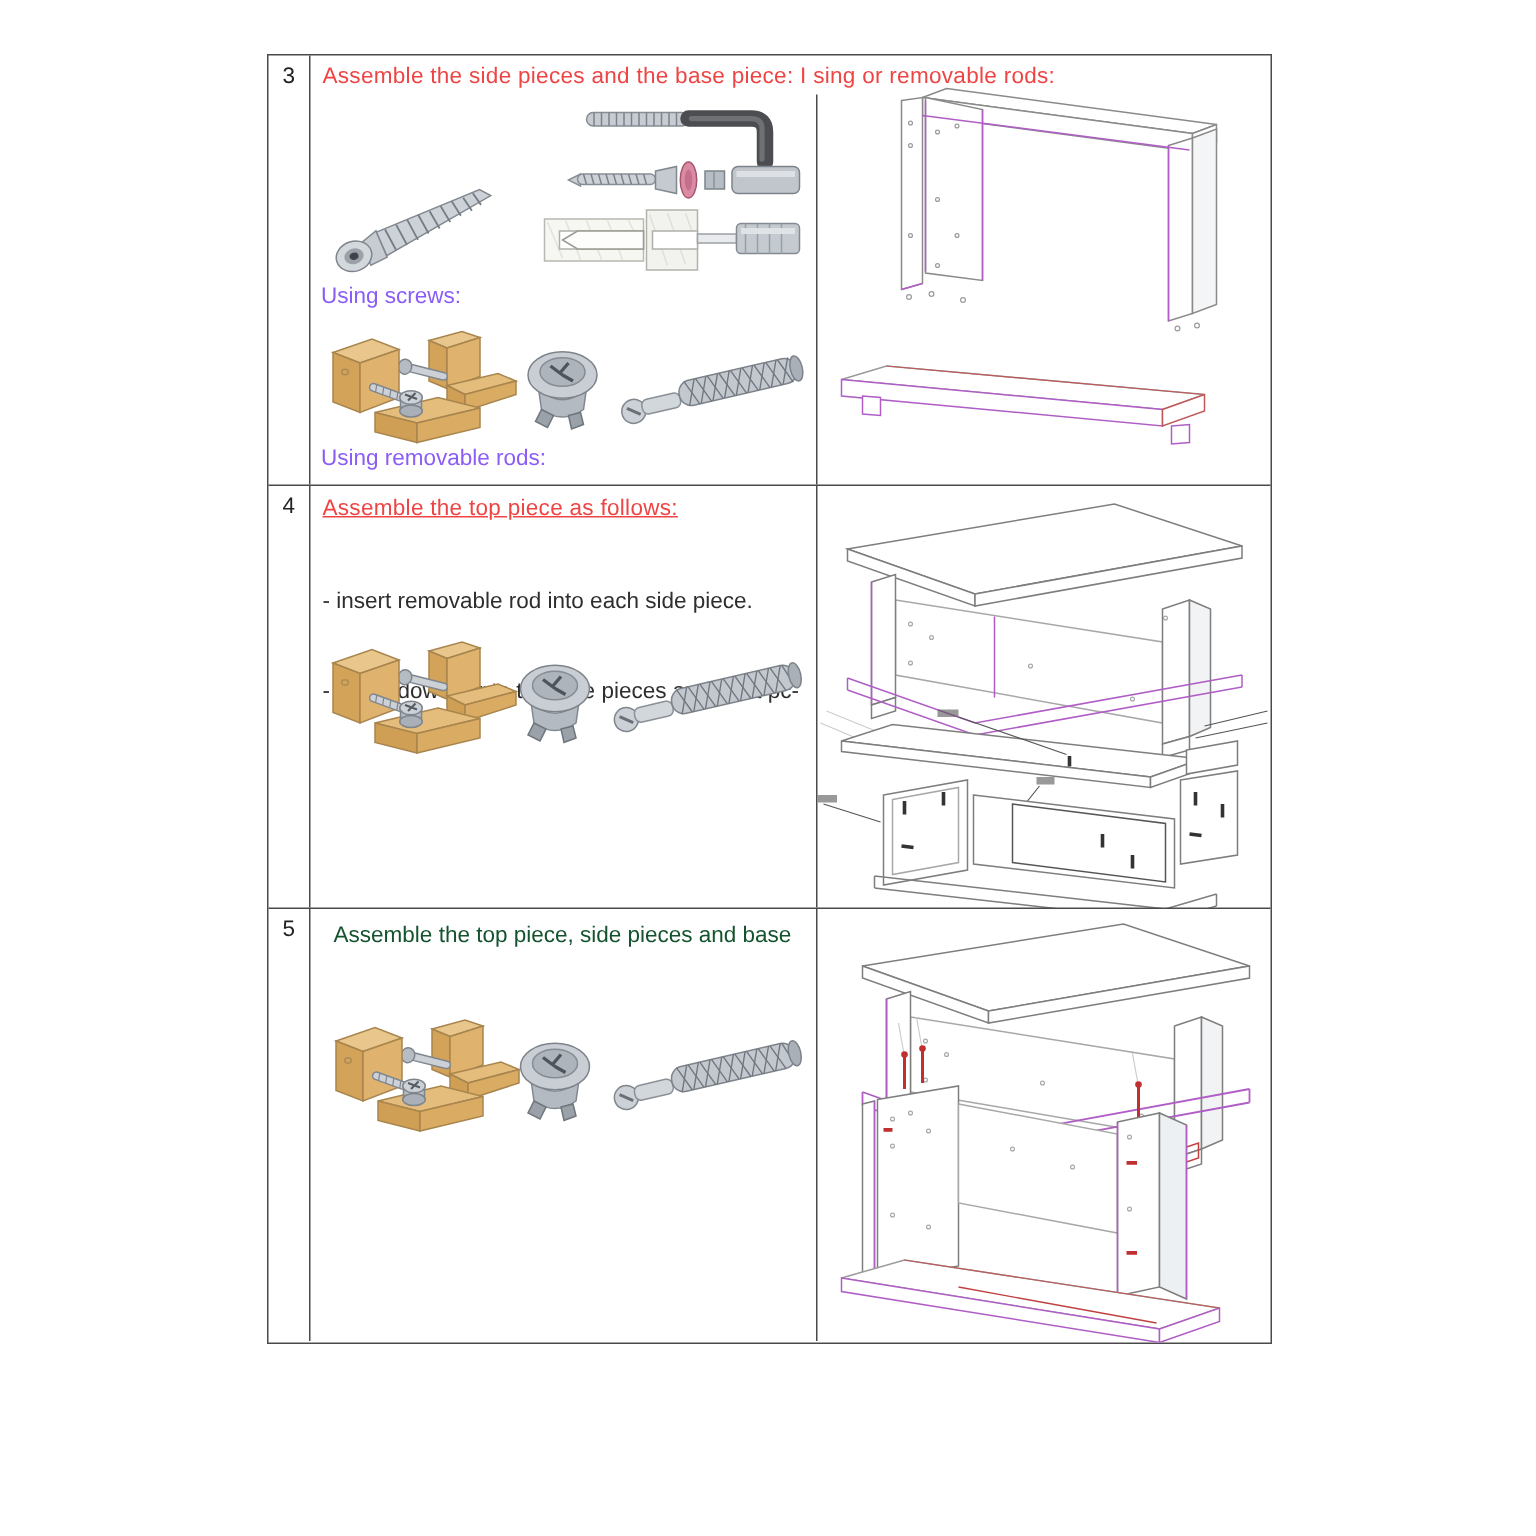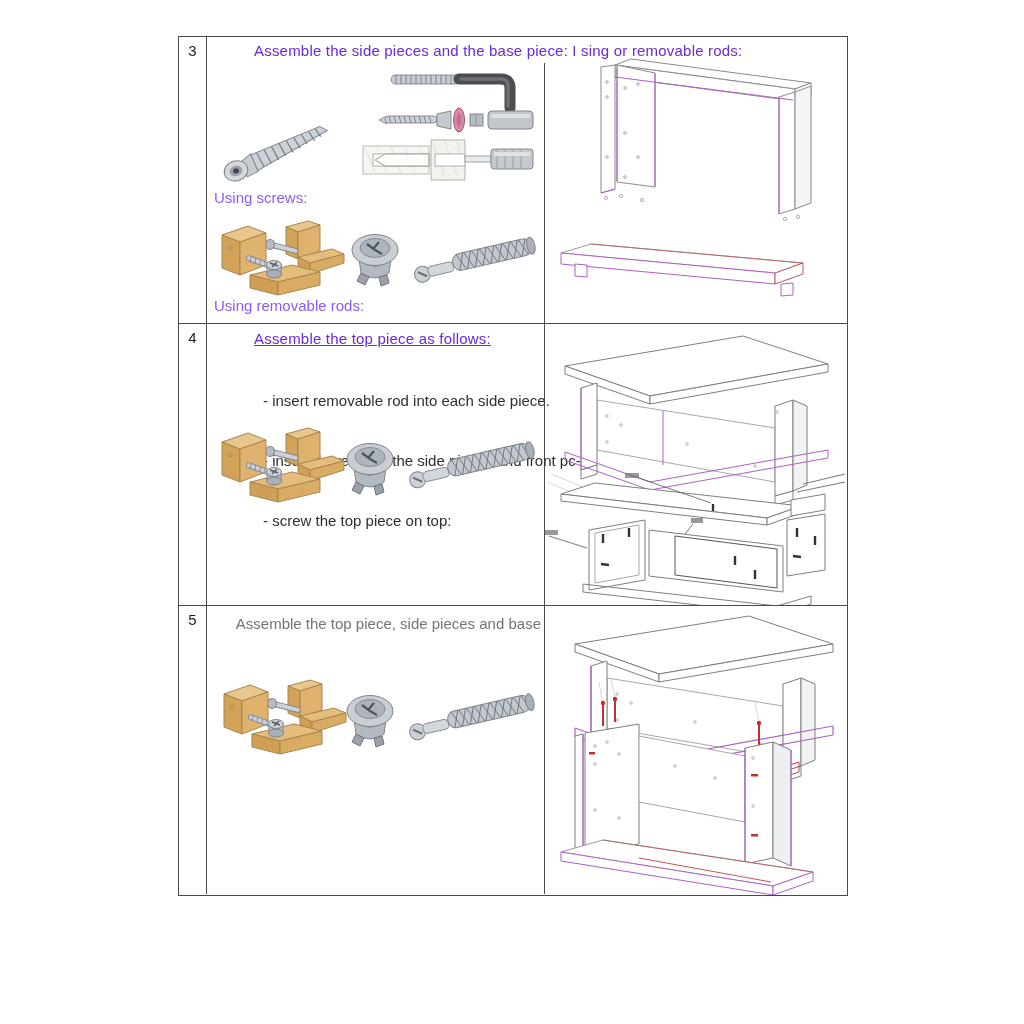--- a/index.html
+++ b/index.html
@@ -13,24 +13,24 @@
   .r4 { height:282px; }
   .r5 { height:289px; }
 
   .vdiv { position:absolute; width:1px; background:#4a4a4a; top:0; bottom:0; }
   .vdiv.num { left:27px; }
   .vdiv.img { left:365px; }
   .vdiv.partial { top:26px; }
 
   .num-cell { position:absolute; left:0; top:0; width:27px; padding-top:5px; text-align:center; font-size:15px; color:#222; }
 
-  .title { position:absolute; font-size:15px; color:#6d28d9; white-space:nowrap; letter-spacing:.2px; z-index:3;margin-left:39px; }
+  .title { position:absolute; font-size:15px; color:#ef4444; white-space:nowrap; letter-spacing:.2px; z-index:3; }
   .label { position:absolute; font-size:15px; color:#8b5cf6; white-space:nowrap; }
-  .bullets { position:absolute; left:36px; top:27px; font-size:15px; line-height:20px; color:#2e2e2e; white-space:pre;margin-left:48px; }
-  .centered-title { position:absolute; left:30px; top:7px; width:332px; text-align:right; font-size:15px; line-height:22px; color:#737373; }
+  .bullets { position:absolute; left:36px; top:27px; font-size:15px; line-height:20px; color:#2e2e2e; white-space:pre; }
+  .centered-title { position:absolute; left:30px; top:7px; width:332px; text-align:center; font-size:15px; line-height:22px; color:#14532d; }
 
   .ph { position:absolute; }
 
   .drawing { position:absolute; left:366px; top:0; width:304px; }
   svg { display:block; }
 </style>
 </head>
 <body>
 
 <div id="page">
@@ -184,21 +184,20 @@
 
     <div class="row r4">
       <div class="vdiv num"></div>
       <div class="vdiv img"></div>
       <div class="num-cell">4</div>
 
       <div class="title" style="left:36px; top:6px;text-decoration:underline;">Assemble the top piece as follows:</div>
       <div class="bullets">
         <div>- insert removable rod into each side piece.</div>
         <div>- insert dowels into the side pieces and front pc-</div>
-        <div>- screw the top piece on top:</div>
       </div>
 
       <svg class="ph" style="left:35px; top:100px;" width="132" height="82" viewBox="0 0 132 82">
         <use href="#wj"></use>
         <polygon points="72,10 94,4 106,8 84,15" fill="#e8c68c" stroke="#a9854e"></polygon>
         <polygon points="72,10 84,15 84,42 72,37" fill="#d2a359" stroke="#a9854e"></polygon>
         <polygon points="84,15 106,8 106,34 84,42" fill="#dfb26e" stroke="#a9854e"></polygon>
         <g transform="rotate(14 76 34)">
           <rect x="56" y="30" width="28" height="5" rx="2.5" fill="#ccd1d7" stroke="#81878e"></rect>
           <ellipse cx="55" cy="32.5" rx="4.5" ry="5" fill="#b6bcc3" stroke="#7f858c"></ellipse>

